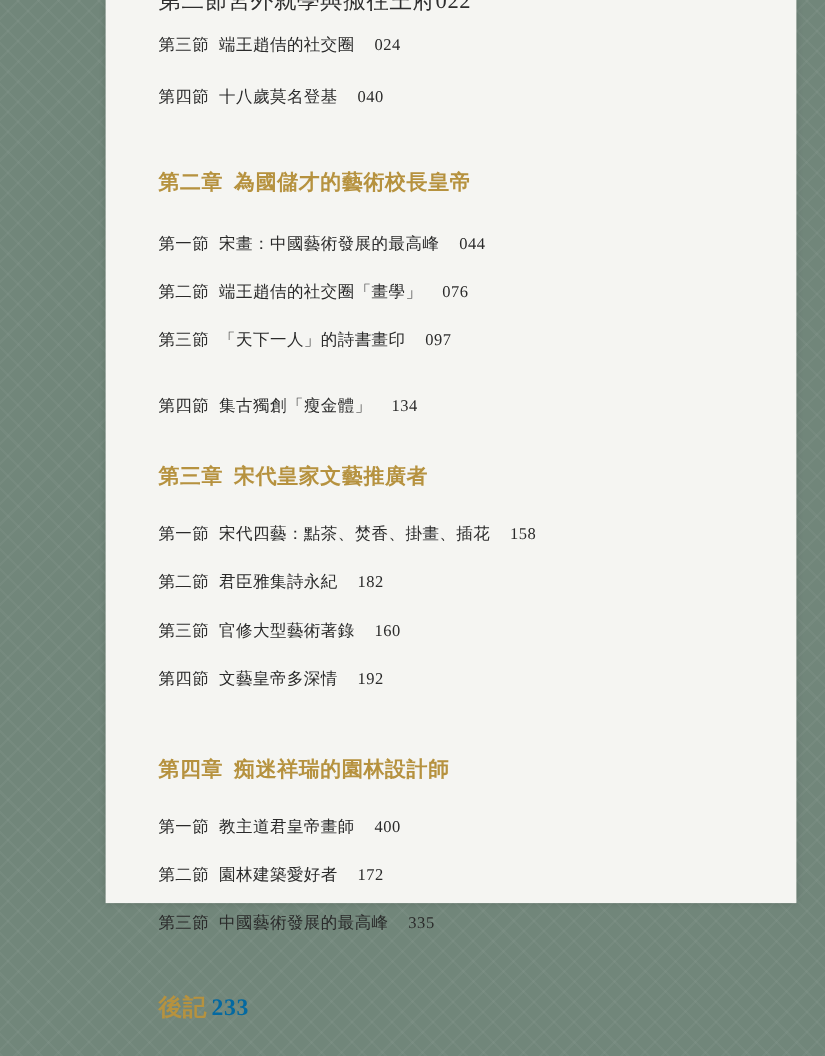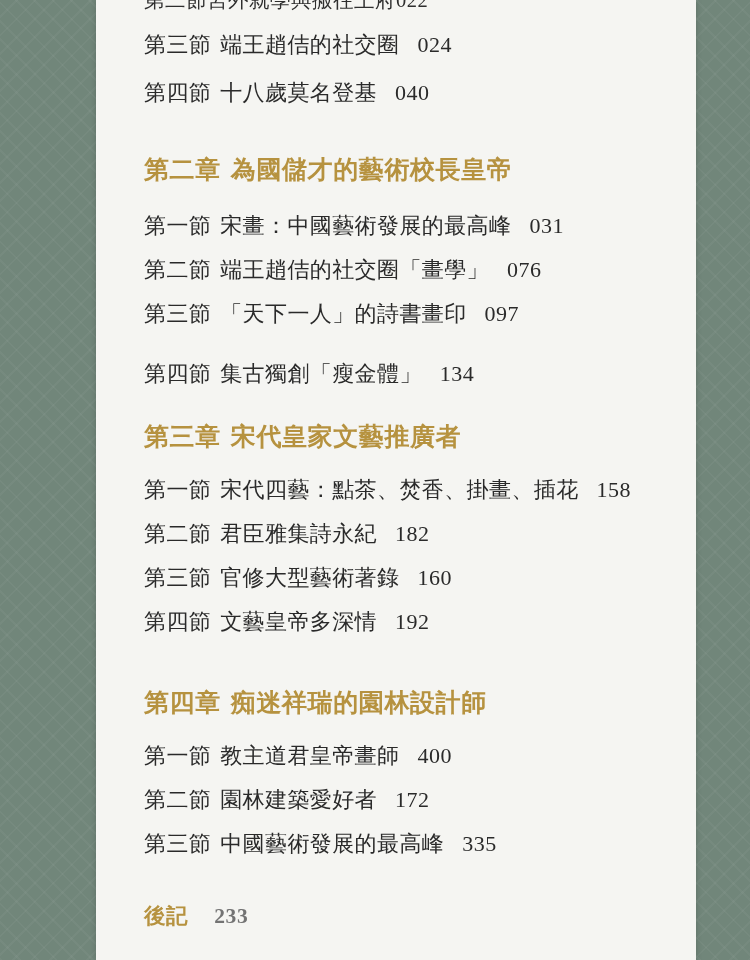--- a/index.html
+++ b/index.html
@@ -26,23 +26,24 @@
       repeating-linear-gradient(45deg, rgba(255,255,255,0.035) 0 2px, rgba(0,0,0,0) 2px 13px),
       repeating-linear-gradient(-45deg, rgba(255,255,255,0.035) 0 2px, rgba(0,0,0,0) 2px 13px);
   }
 
   
   .sheet {
     position: absolute;
     top: 0;
     left: 96px;
     width: 600px;
-    height: 960px;
+    height: 821px;
     background: #f5f5f2;
     box-shadow: 0 0 6px rgba(0,0,0,0.18);
+    padding-left: 28px;
   }
 
   .toc {
     position: absolute;
     top: 0;
     left: 0;
     width: 600px;
     padding: 0;
   }
 
@@ -53,31 +54,31 @@
     left: 48px;
     font-size: 20.5px;
     color: #2e2e2e;
     letter-spacing: 0.5px;
     white-space: nowrap;
   }
 
   .entry {
     position: absolute;
     left: 48px;
-    font-size: 22px;
+    font-size: 15px;
     color: #2a2a2a;
     letter-spacing: 0.4px;
     white-space: nowrap;
     line-height: 1;
   }
 
   .chapter {
     position: absolute;
     left: 48px;
-    font-size: 25px;
+    font-size: 19px;
     font-weight: bold;
     color: #b6923f;
     letter-spacing: 0.6px;
     white-space: nowrap;
     line-height: 1;
   }
 
   .chapter .ch-num { margin-right: 10px; }
 
   .entry .sec-num { margin-right: 9px; }
@@ -88,22 +89,22 @@
     position: absolute;
     left: 48px;
     font-size: 21.5px;
     font-weight: bold;
     color: #b6923f;
     letter-spacing: 0.6px;
     white-space: nowrap;
     line-height: 1;
   }
   .postscript .page-no {
-    margin-left: 26px;
-    color: #737373;
+    margin-left: 4px;
+    color: #0369a1;
     font-weight: bold;
   }
 </style>
 </head>
 <body>
 
 <div class="page-bg"></div>
 
 <div class="sheet">
   <div class="toc">
@@ -118,21 +119,21 @@
 
     <div class="entry" style="top:82px">
       <span class="sec-num">第四節</span><span class="sec-title">十八歲莫名登基</span><span class="page-no">040</span>
     </div>
 
     <div class="chapter" style="top:157px">
       <span class="ch-num">第二章</span><span class="ch-title">為國儲才的藝術校長皇帝</span>
     </div>
 
     <div class="entry" style="top:215px">
-      <span class="sec-num">第一節</span><span class="sec-title">宋畫：中國藝術發展的最高峰</span><span class="page-no">031</span>
+      <span class="sec-num">第一節</span><span class="sec-title">宋畫：中國藝術發展的最高峰</span><span class="page-no">044</span>
     </div>
 
     <div class="entry" style="top:259px">
       <span class="sec-num">第二節</span><span class="sec-title">端王趙佶的社交圈「畫學」</span><span class="page-no">076</span>
     </div>
 
     <div class="entry" style="top:303px">
       <span class="sec-num">第三節</span><span class="sec-title">「天下一人」的詩書畫印</span><span class="page-no">097</span>
     </div>
 

